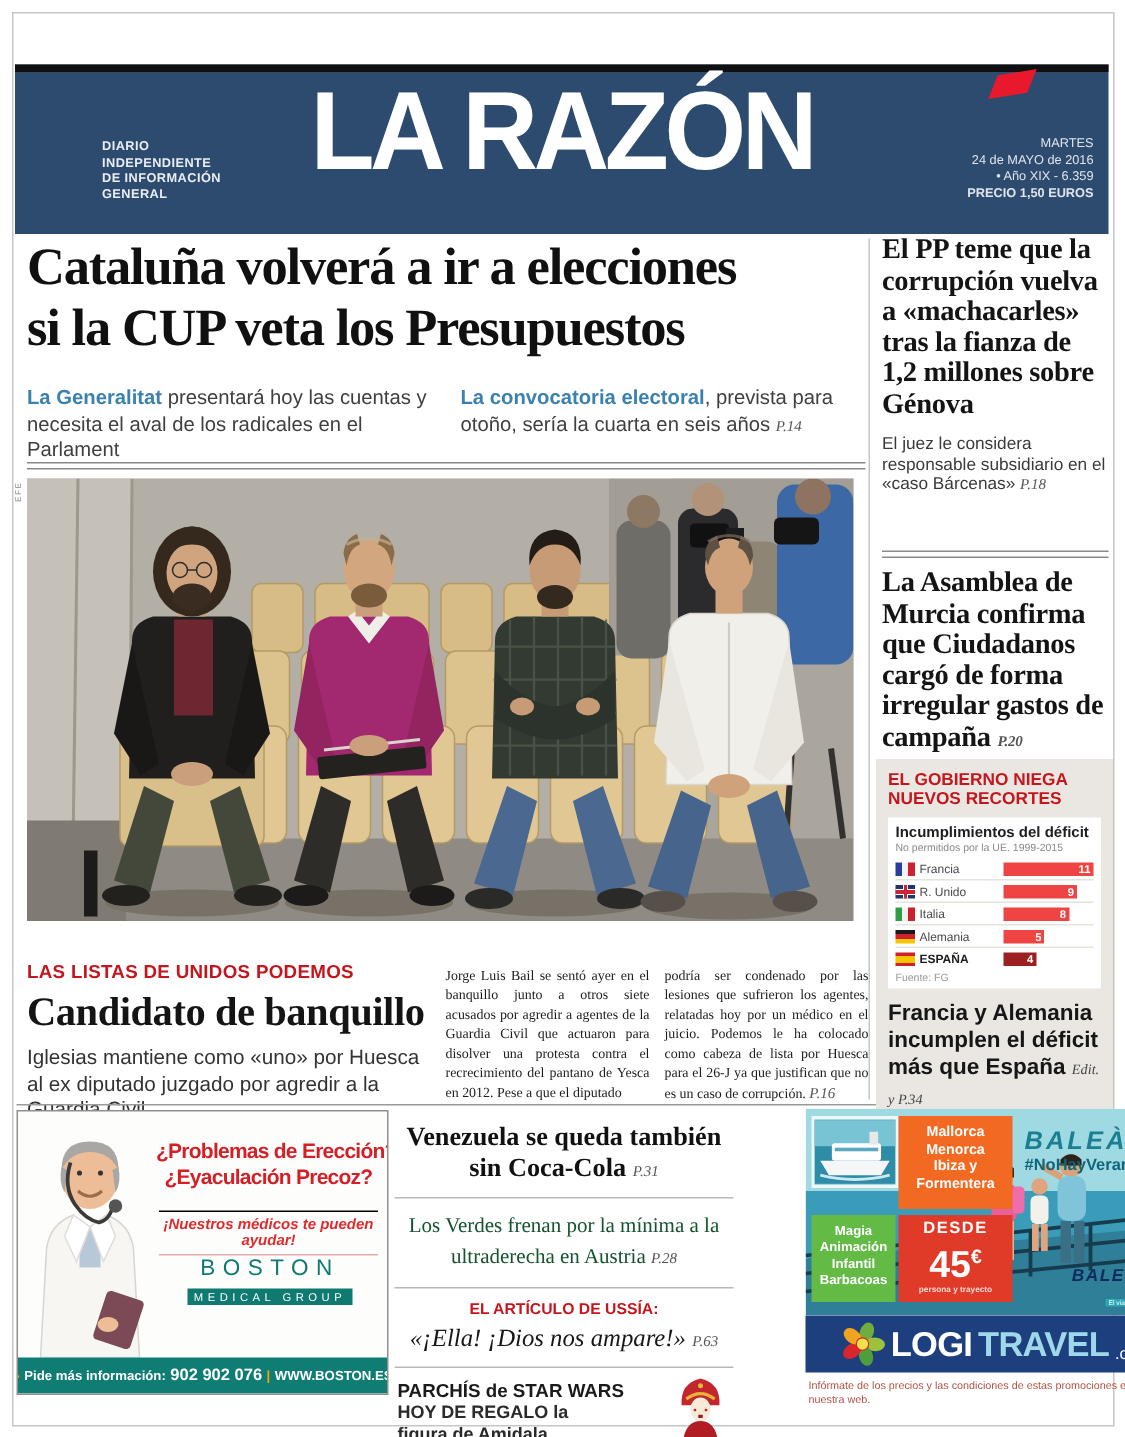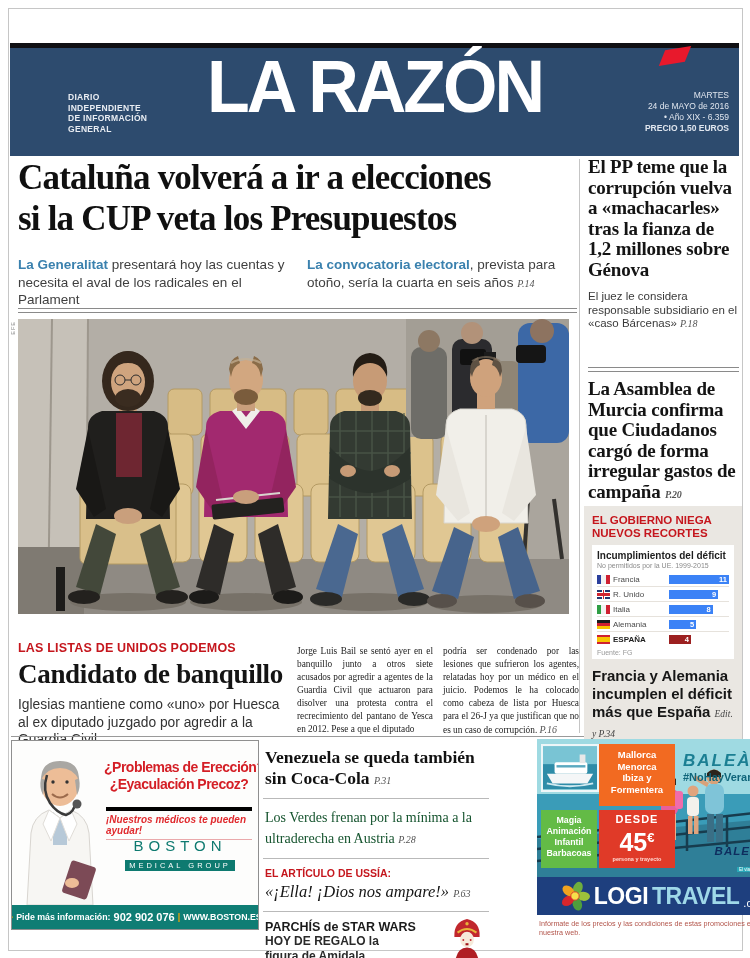--- a/index.html
+++ b/index.html
@@ -52,51 +52,51 @@
   .gov-kicker{color:#c5161d;font-weight:bold;font-size:11.5px;line-height:12.5px;}
   .chart-card{background:#fff;margin-top:6px;padding:5px 5px 3px;}
   .chart-title{font-size:10px;font-weight:bold;color:#1d1d1d;}
   .chart-sub{font-size:7px;color:#8a8a8a;margin:1px 0 3px;}
   .crow{display:flex;align-items:center;height:14px;}
   .crow + .crow{border-top:1px solid #e6e2dc;}
   .flag{width:13px;height:9px;margin-right:3px;flex:none;position:relative;}
   .clabel{width:56px;font-size:8px;color:#4a4a4a;flex:none;}
   .clabel.hl{font-weight:bold;color:#1d1d1d;}
   .cbarwrap{flex:1;}
-  .cbar{height:9px;background:#3b82f6;display:flex;justify-content:flex-end;align-items:center;color:#fff;font-size:7.5px;font-weight:bold;padding-right:2px;box-sizing:border-box;}
+  .cbar{height:9px;background:#ef4444;display:flex;justify-content:flex-end;align-items:center;color:#fff;font-size:7.5px;font-weight:bold;padding-right:2px;box-sizing:border-box;}
   .cbar.hl{background:#9c2020;}
   .chart-src{font-size:7px;color:#999;margin-top:3px;}
   .gov-headline{font-size:15px;line-height:18px;font-weight:bold;color:#161616;margin-top:8px;}
   .gov-ref{font-family:"Liberation Serif","DejaVu Serif",serif;font-style:italic;font-size:9.5px;color:#444;font-weight:normal;}
 
   .flag-fr{background:linear-gradient(90deg,#2a3f9c 0 33%,#f2f2f2 33% 66%,#cf2030 66% 100%);}
   .flag-it{background:linear-gradient(90deg,#2f9e44 0 33%,#f2f2f2 33% 66%,#cf2030 66% 100%);}
   .flag-de{background:linear-gradient(#1a1a1a 0 33%,#cf2030 33% 66%,#f7c400 66% 100%);}
   .flag-es{background:linear-gradient(#cf2030 0 25%,#f7c400 25% 75%,#cf2030 75% 100%);}
   .flag-uk{background:#24356e;}
   .flag-uk::before{content:"";position:absolute;inset:0;background:linear-gradient(90deg,transparent 36%,#fff 36% 64%,transparent 64%),linear-gradient(transparent 26%,#fff 26% 74%,transparent 74%);}
   .flag-uk::after{content:"";position:absolute;inset:0;background:linear-gradient(90deg,transparent 43%,#d1232f 43% 57%,transparent 57%),linear-gradient(transparent 36%,#d1232f 36% 64%,transparent 64%);}
 
   
   #ad-boston{left:2px;top:731px;width:246px;height:188px;border:1px solid #8f8f8f;background:#fdfdfc;overflow:hidden;}
   .doctor-svg{position:absolute;left:2px;top:12px;}
   .boston-head{position:absolute;left:92px;top:18px;width:150px;text-align:center;color:#d41f26;font-weight:bold;font-size:14px;line-height:17px;letter-spacing:-0.5px;white-space:nowrap;}
-  .boston-tag{position:absolute;left:94px;top:66px;width:146px;text-align:left;color:#e02a2e;font-style:italic;font-weight:bold;font-size:10px;border-top:4px solid #000000;border-bottom:1px solid #eaa9ab;padding:3px 0;}
+  .boston-tag{position:absolute;left:94px;top:66px;width:146px;text-align:center;color:#e02a2e;font-style:italic;font-weight:bold;font-size:10px;border-top:1px solid #000000;border-bottom:1px solid #eaa9ab;padding:3px 0;}
   .boston-logo{position:absolute;left:98px;top:96px;width:140px;text-align:center;}
   .boston-b1{color:#0e7a70;font-weight:normal;letter-spacing:5px;font-size:15px;}
   .boston-b2{display:inline-block;background:#0e7a70;color:#fff;font-size:7.5px;letter-spacing:3px;padding:1px 4px;margin-top:1px;}
   .boston-b3{color:#6b6b6b;font-size:8.5px;line-height:10.5px;margin-top:3px;}
   .boston-bar{position:absolute;left:0;right:0;bottom:0;height:24px;background:#0f7d74;color:#fff;font-weight:bold;font-size:8.8px;display:flex;align-items:center;justify-content:center;gap:3px;white-space:nowrap;}
   .boston-arrow{color:#f7a600;}
   .boston-phone{font-size:11px;}
   .boston-sep{color:#f7a600;}
 
   
   #briefs{left:254px;top:730px;width:226px;}
-  .brief{padding:8px 2px 9px;border-bottom:1px solid #b9b9b9;text-align:left;}
+  .brief{padding:8px 2px 9px;border-bottom:1px solid #b9b9b9;text-align:center;}
   .brief-h1{font-family:"Liberation Serif","DejaVu Serif",serif;font-weight:bold;font-size:17.5px;line-height:21px;color:#111;}
   .brief-h2{font-family:"Liberation Serif","DejaVu Serif",serif;font-size:14px;line-height:21px;color:#14532d;}
   .brief-k{color:#c5161d;font-weight:bold;font-size:10.5px;margin-bottom:3px;}
   .brief-i{font-family:"Liberation Serif","DejaVu Serif",serif;font-style:italic;font-size:16.5px;color:#161616;}
   .brief-last{border-bottom:none;text-align:left;position:relative;padding-right:44px;}
   .brief-sw1{font-weight:bold;font-size:12.5px;color:#1a1a1a;}
   .brief-sw2{font-weight:bold;font-size:12px;line-height:15px;color:#2a2a2a;width:150px;}
   .amidala-svg{position:absolute;right:6px;top:6px;}
 
   

